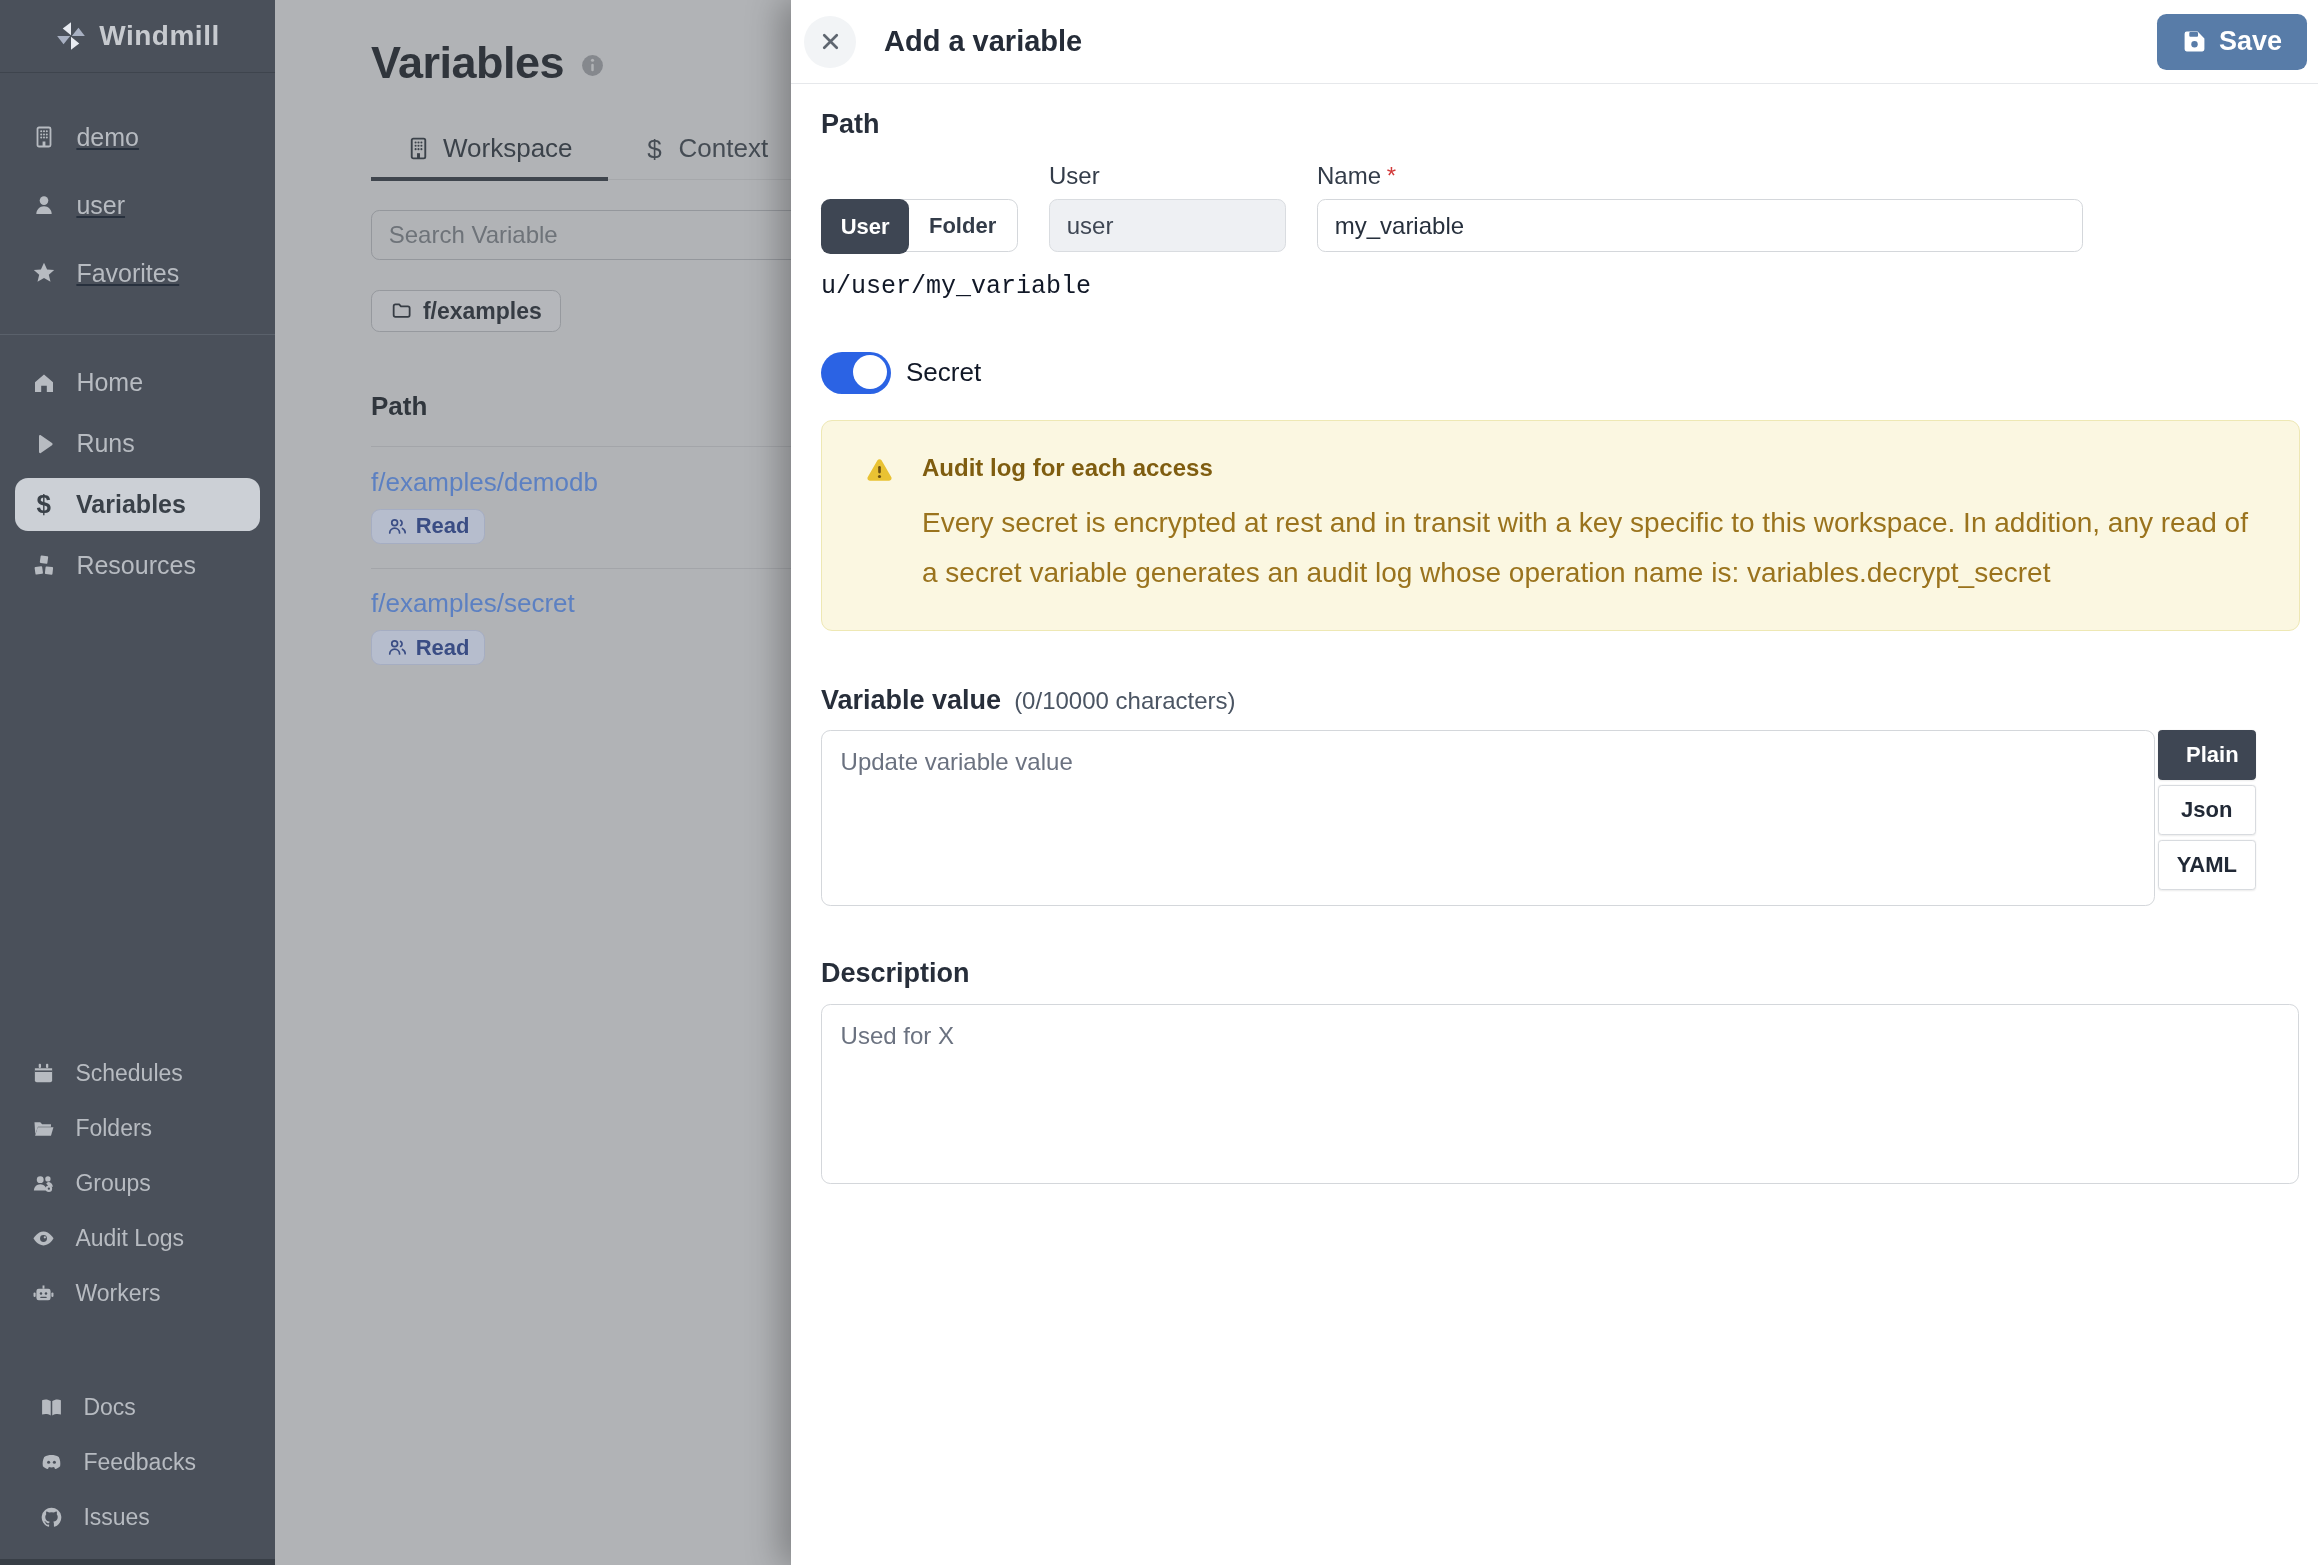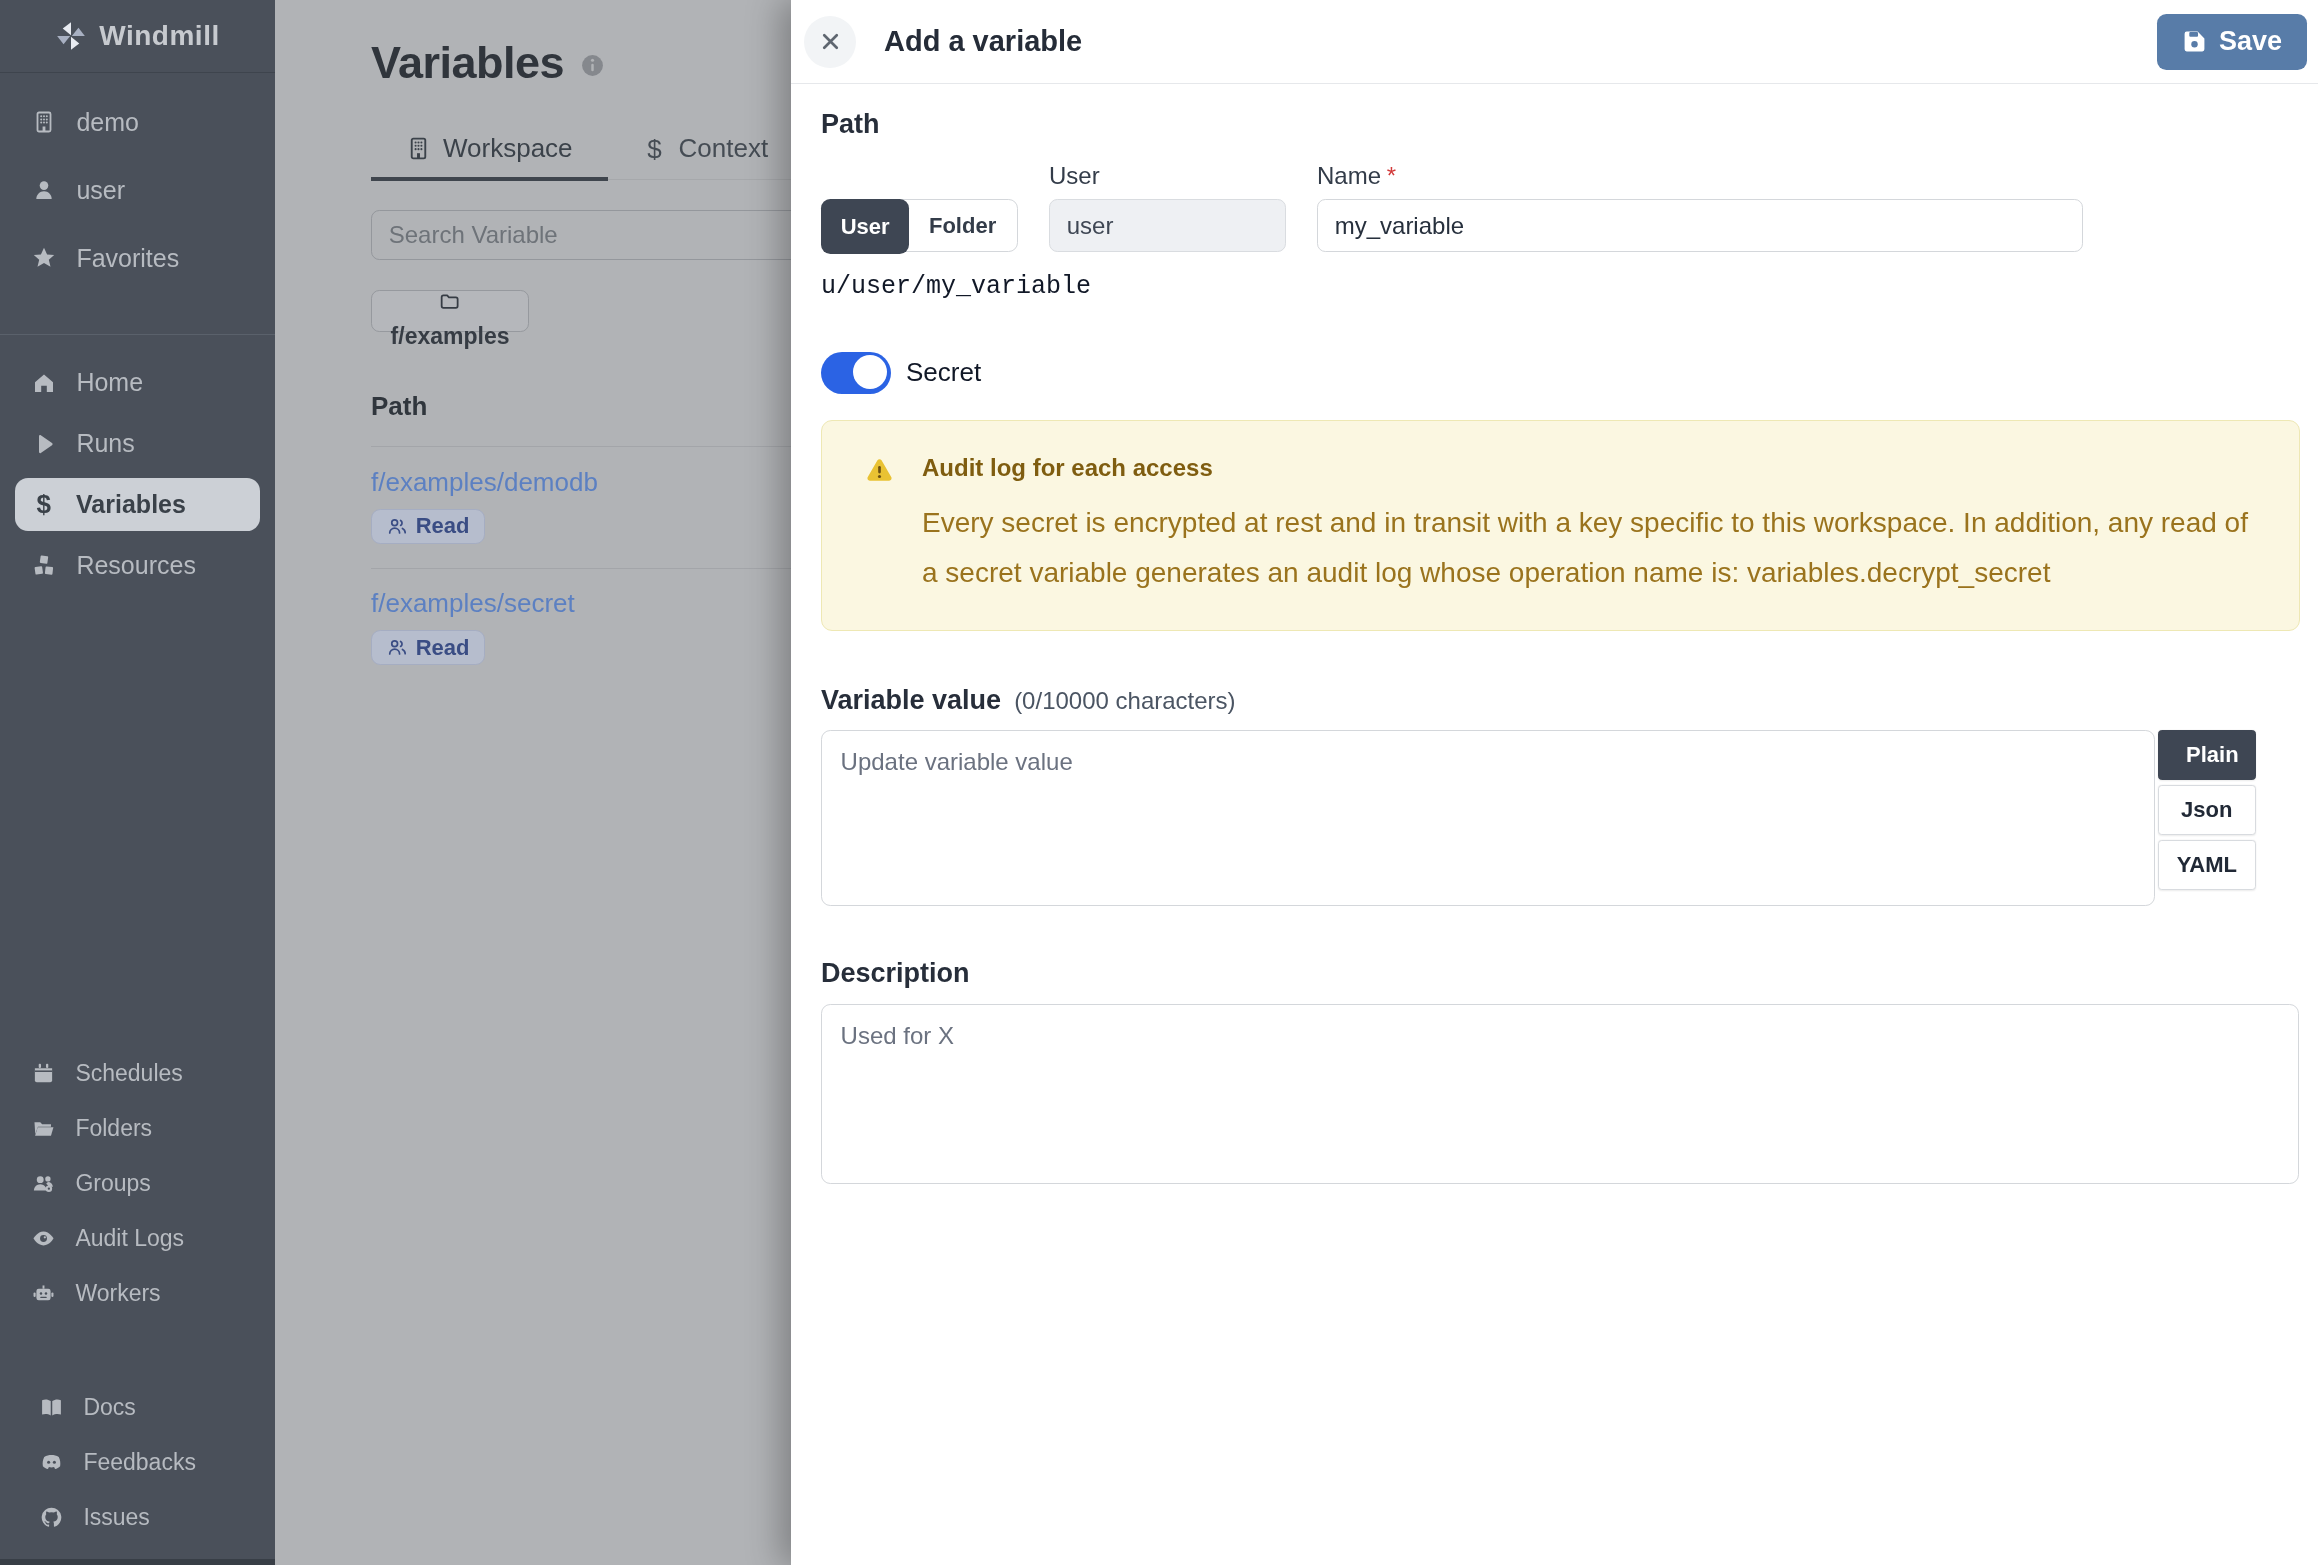--- a/index.html
+++ b/index.html
@@ -16,21 +16,21 @@
     position:absolute; top:0; left:0; right:0; height:73px;
     display:flex; align-items:center; justify-content:center; gap:12px;
     border-bottom:0.9px solid #3e444d; cursor:pointer;
   }
   .brand { font-size:28px; font-weight:700; color:#c7cacf; letter-spacing:0.5px; }
   .sb-item {
     display:flex; align-items:center; height:68px; padding-left:32px; cursor:pointer;
     color:#b7bbc1; font-size:25px;
   }
   .sb-item .ic { width:24px; height:24px; flex:0 0 24px; margin-right:20.4px; color:#b7bbc1; }
-  .sb-top { position:absolute; top:88px; left:0; right:0; }
+  .sb-top { position:absolute; top:103px; left:0; right:0;text-decoration:underline; }
   .sb-divider { position:absolute; top:334px; left:0; right:0; border-top:0.9px solid #5a616b; }
   .sb-nav { position:absolute; top:352px; left:0; right:0; }
   .sb-nav .sb-item { height:61px; }
   .sb-nav .sb-item.active {
     height:53px; margin:3.7px 15px 4.6px; padding-left:16.7px; border-radius:13px;
     background:#ccd0d6; color:#3a4149; font-weight:700;
   }
   .sb-nav .sb-item.active .ic { color:#3a4149; }
   .dollar { font-size:26px; font-weight:700; line-height:24px; width:24px; text-align:center; }
   .sb-admin { position:absolute; top:1046px; left:0; right:0; }
@@ -59,21 +59,21 @@
   .search-input {
     display:block; margin-top:30px; width:451px; height:50px; border-radius:8.3px;
     border:1.9px solid #94979c; background:transparent; outline:none;
     font-family:inherit; font-size:24px; color:#3c434b; padding:0 16.7px;
   }
   .search-input::placeholder { color:#6e7379; }
   .folder-chip {
     display:inline-flex; align-items:center; gap:11px; margin-top:30px;
     height:42px; padding:0 18.6px; border-radius:8.3px; cursor:pointer;
     border:1.4px solid #96999e; background:#b5b7bb; color:#363c44;
-    font-size:23px; font-weight:700;flex-direction:column;
+    font-size:23px; font-weight:700;
   }
   .folder-chip .ic { width:21.3px; height:21.3px; }
   .path-header { margin-top:59px; font-size:26px; font-weight:700; color:#30363d; }
   .rule { border:none; border-top:0.9px solid #a3a5a9; width:519px; margin-top:24px; }
   .var-link { display:block; margin-top:19.5px; font-size:26px; color:var(--link-blue,#5c80c2); text-decoration:none; cursor:pointer; width:fit-content; }
   .perm-badge {
     display:inline-flex; align-items:center; gap:8.3px; margin-top:11px;
     height:35px; padding:0 15px; border-radius:9.3px;
     background:#b6bdcd; border:0.9px solid #a5adc2; color:#3a4d84;
     font-size:22px; font-weight:700;

